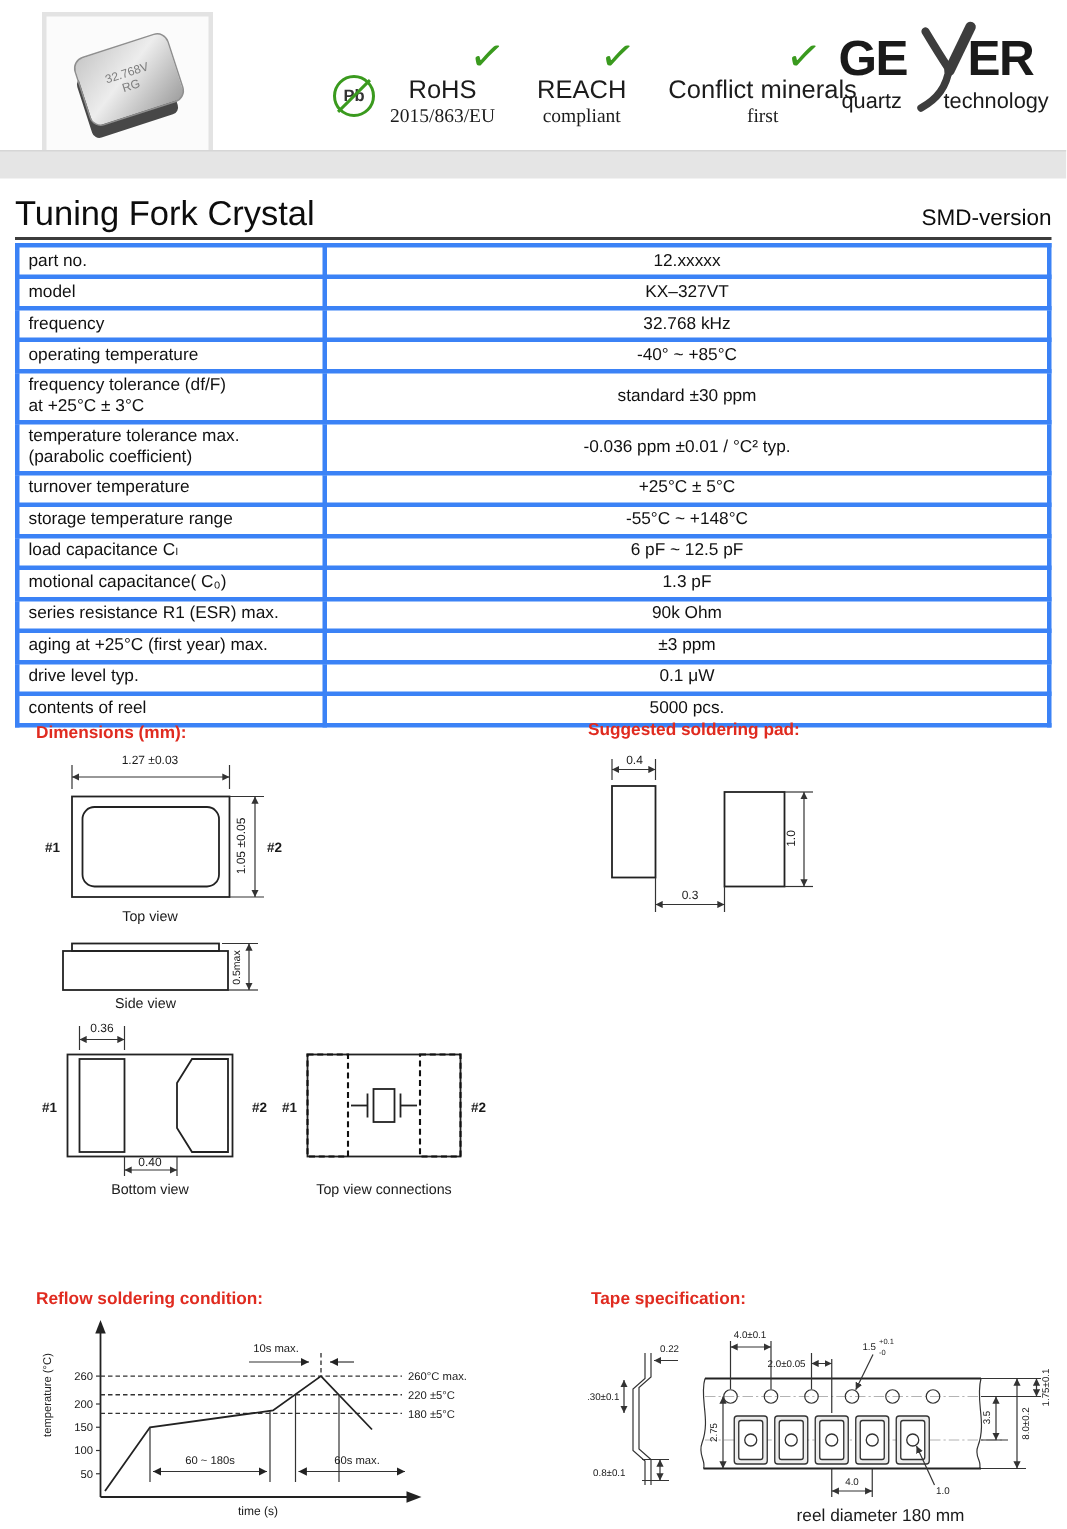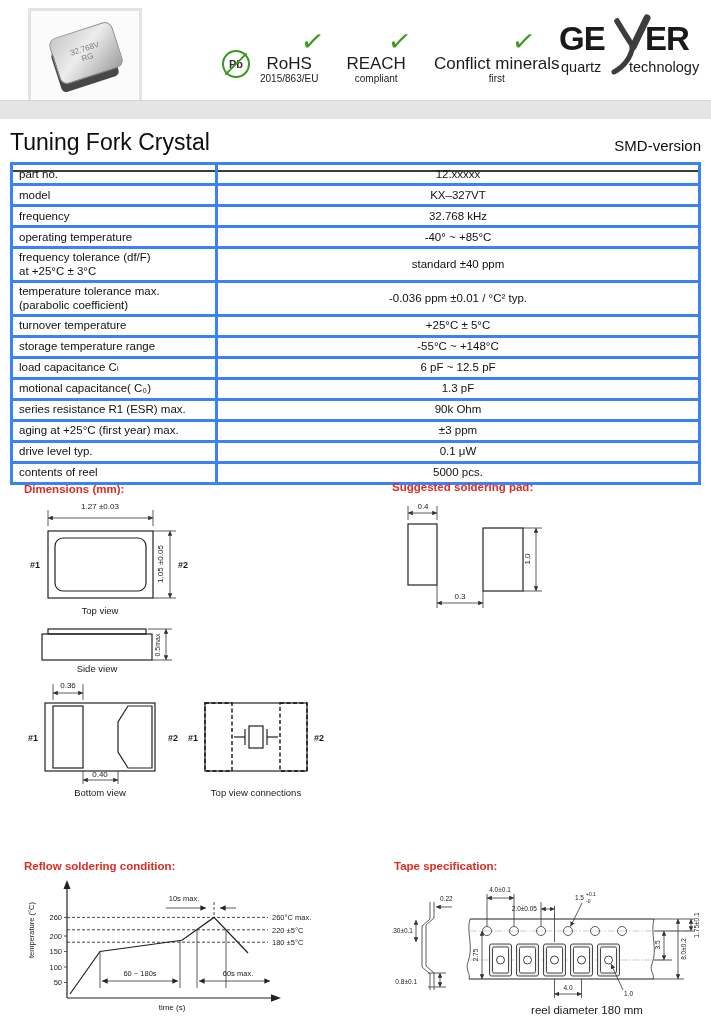--- a/index.html
+++ b/index.html
@@ -11,38 +11,38 @@
              border:3px solid #e3e3e3;background:#fbfbfb;}
   .crystal-base{position:absolute;left:24px;top:32px;width:60px;height:42px;
                 transform:rotate(-18deg);border-radius:5px;background:#474747;}
   .crystal{position:absolute;left:22px;top:18px;width:64px;height:46px;transform:rotate(-18deg);
            border-radius:8px;background:linear-gradient(145deg,#c7c7c7,#ededed 45%,#9d9d9d);
            border:1px solid #8f8f8f;display:flex;flex-direction:column;align-items:center;justify-content:center;}
   .crystal span{font-size:8px;color:#7d7d7d;line-height:1.15;}
   .certs{position:absolute;left:222px;top:50px;display:flex;align-items:flex-end;gap:28px;}
   .cert{position:relative;text-align:center;}
   .cert-label{font-size:17px;color:#1c1c1c;white-space:nowrap;}
-  .cert-sub{display:block;font-size:10px;color:#1c1c1c;margin-top:-1px;}
+  .cert-sub{display:block;font-size:13px;color:#1c1c1c;margin-top:-1px;font-family:Liberation Serif, serif;}
   .check{position:absolute;top:-26px;right:-6px;color:#3a9a1e;font-size:28px;font-weight:bold;
          transform:rotate(8deg);line-height:1;}
   .check.conflict{right:24px;}
   .pb-wrap{position:relative;margin-right:-18px;margin-bottom:2px;}
   .pb-circle{display:inline-block;width:24px;height:24px;border:2px solid #3a9a1e;border-radius:50%;
              position:relative;background:#fff;}
   .pb-text{position:absolute;left:0;top:0;width:24px;height:24px;line-height:24px;text-align:center;
            font-size:11px;font-weight:bold;color:#333;}
   .pb-slash{position:absolute;left:11px;top:-3px;width:2px;height:30px;background:#3a9a1e;
             transform:rotate(45deg);}
   .logo{position:absolute;right:2px;top:14px;}
   
   .gray-band{position:absolute;left:0;top:100px;width:711px;height:18px;background:#e5e5e5;
              border-top:1px solid #d6d6d6;}
   .title-row{position:absolute;left:10px;top:129px;width:691px;display:flex;
              justify-content:space-between;align-items:flex-end;border-bottom:2px solid #3c3c3c;
-             padding-bottom:14px;}
+             padding-bottom:2px;}
   .title-row h1{margin:0;font-size:23px;font-weight:400;letter-spacing:0;color:#0d0d0d;}
   .variant{font-size:15px;color:#0d0d0d;padding-bottom:2px;}
   
   table.spec{position:absolute;left:10px;top:162px;width:691px;border-collapse:collapse;
              border:2px solid #000;}
   table.spec td{border:3px solid #3b82f6;font-size:11.5px;height:16px;padding:1px 6px;line-height:1.25;}
   td.lbl{width:190px;white-space:pre-line;}
   td.val{text-align:center;}
   
   .red-title{position:absolute;font-size:11.5px;font-weight:600;color:#e02b20;}
@@ -131,21 +131,21 @@
           <td class="lbl">frequency</td>
           <td class="val">32.768 kHz</td>
         </tr>
       <tr>
           <td class="lbl">operating temperature</td>
           <td class="val">-40° ~ +85°C</td>
         </tr>
       <tr>
           <td class="lbl">frequency tolerance (df/F)
 at +25°C ± 3°C</td>
-          <td class="val">standard ±40 ppm</td>
+          <td class="val">standard ±30 ppm</td>
         </tr>
       <tr>
           <td class="lbl">temperature tolerance max.
 (parabolic coefficient)</td>
           <td class="val">-0.036 ppm ±0.01 / °C² typ.</td>
         </tr>
       <tr>
           <td class="lbl">turnover temperature</td>
           <td class="val">+25°C ± 5°C</td>
         </tr>

